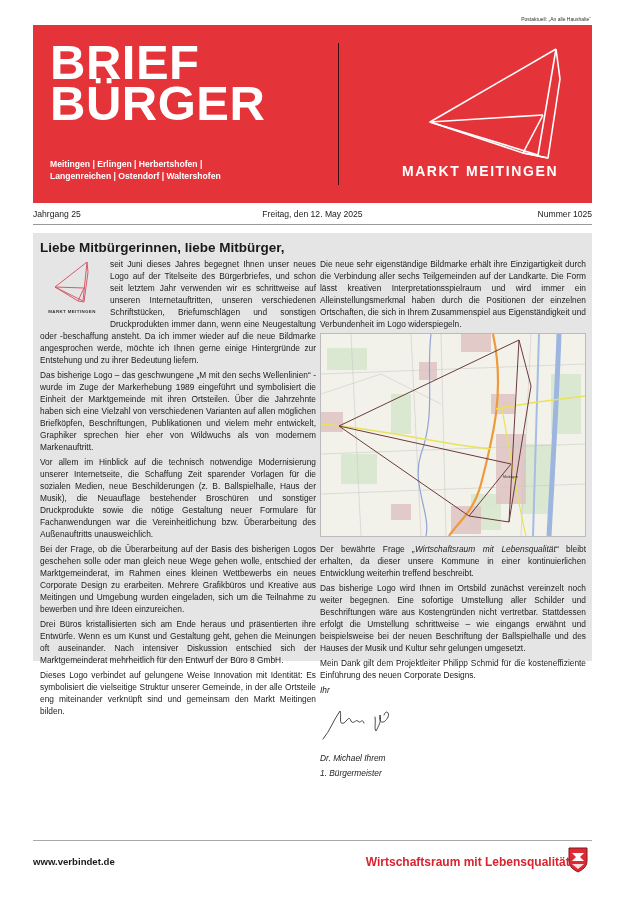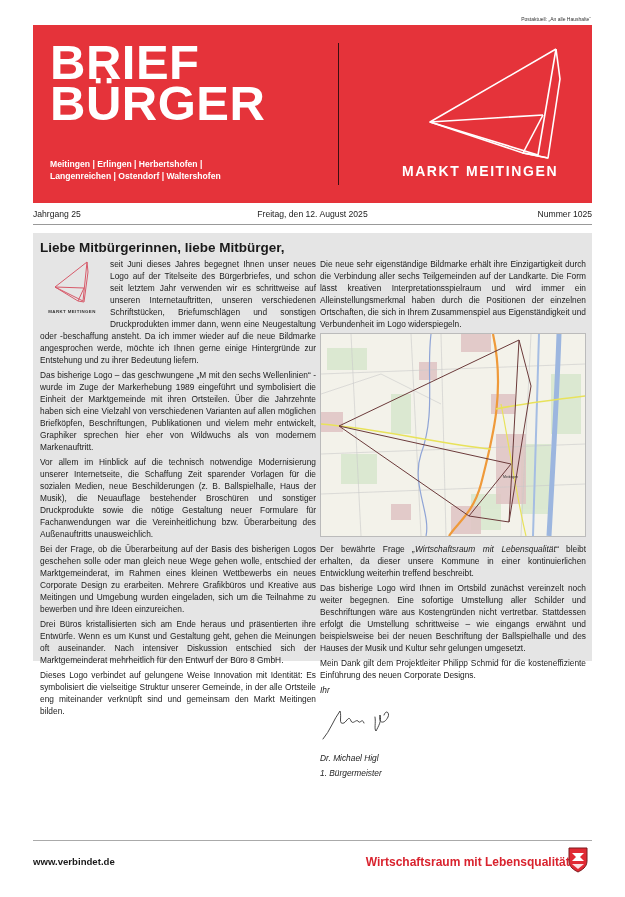--- a/index.html
+++ b/index.html
@@ -65,21 +65,21 @@
       <polyline points="120,112 105,110 130,115"></polyline>
       <line x1="125" y1="72" x2="105" y2="110"></line>
       <line x1="12" y1="79" x2="125" y2="72"></line>
     </g>
   </svg>
   <div class="brandname">MARKT MEITINGEN</div>
 </div>
 
 <div class="meta">
   <span class="l">Jahrgang 25</span>
-  <span class="c">Freitag, den 12. August 2025</span>
+  <span class="c">Freitag, den 12. May 2025</span>
   <span class="r">Nummer 1025</span>
 </div>
 <div class="metaline"></div>
 
 <div class="article">
   <div class="headline">Liebe Mitbürgerinnen, liebe Mitbürger,</div>
 
   <div class="col col1">
     <div class="smalllogo">
       <svg width="40" height="46" viewBox="0 0 40 46">
@@ -152,21 +152,21 @@
     <p><span>Der bewährte Frage </span><span class="italic">„Wirtschaftsraum mit Lebensqualität“</span><span> bleibt erhalten, da dieser unsere Kommune in einer kontinuierlichen Entwicklung weiterhin treffend beschreibt.</span></p>
     <p>Das bisherige Logo wird Ihnen im Ortsbild zunächst vereinzelt noch weiter begegnen. Eine sofortige Umstellung aller Schilder und Beschriftungen wäre aus Kostengründen nicht vertretbar. Stattdessen erfolgt die Umstellung schrittweise – wie eingangs erwähnt und beispielsweise bei der neuen Beschriftung der Ballspielhalle und des Hauses der Musik und Kultur sehr gelungen umgesetzt.</p>
     <p>Mein Dank gilt dem Projektleiter Philipp Schmid für die kosteneffiziente Einführung des neuen Corporate Designs.</p>
     <p class="italic">Ihr</p>
     <svg class="signature" width="90" height="40" viewBox="0 0 90 40">
       <g fill="none" stroke="#333" stroke-width="0.9" stroke-linecap="round">
         <path d="M3,36 C10,28 14,16 20,8 C22,14 18,22 24,20 C27,18 29,12 31,18 C33,22 36,16 38,18 C40,22 42,14 44,20"></path>
         <path d="M55,14 C56,20 54,26 56,28 C58,24 62,18 60,12 C58,20 64,22 68,14 C70,10 66,6 64,12"></path>
       </g>
     </svg>
-    <p class="italic">Dr. Michael Higl</p>
+    <p class="italic">Dr. Michael Ihrem</p>
     <p class="italic">1. Bürgermeister</p>
   </div>
 </div>
 
 <div class="footerline"></div>
 <div class="url">www.verbindet.de</div>
 <div class="slogan">Wirtschaftsraum mit Lebensqualität.</div>
 <svg class="crest" viewBox="0 0 22 28">
   <path d="M2,3 L20,3 L20,16 C20,22 15,25 11,27 C7,25 2,22 2,16 Z" fill="#e02a33" stroke="#7a1b1f" stroke-width="1"></path>
   <path d="M5,8 L17,8 L13,12 L17,16 L5,16 L9,12 Z" fill="#ffffff"></path>

